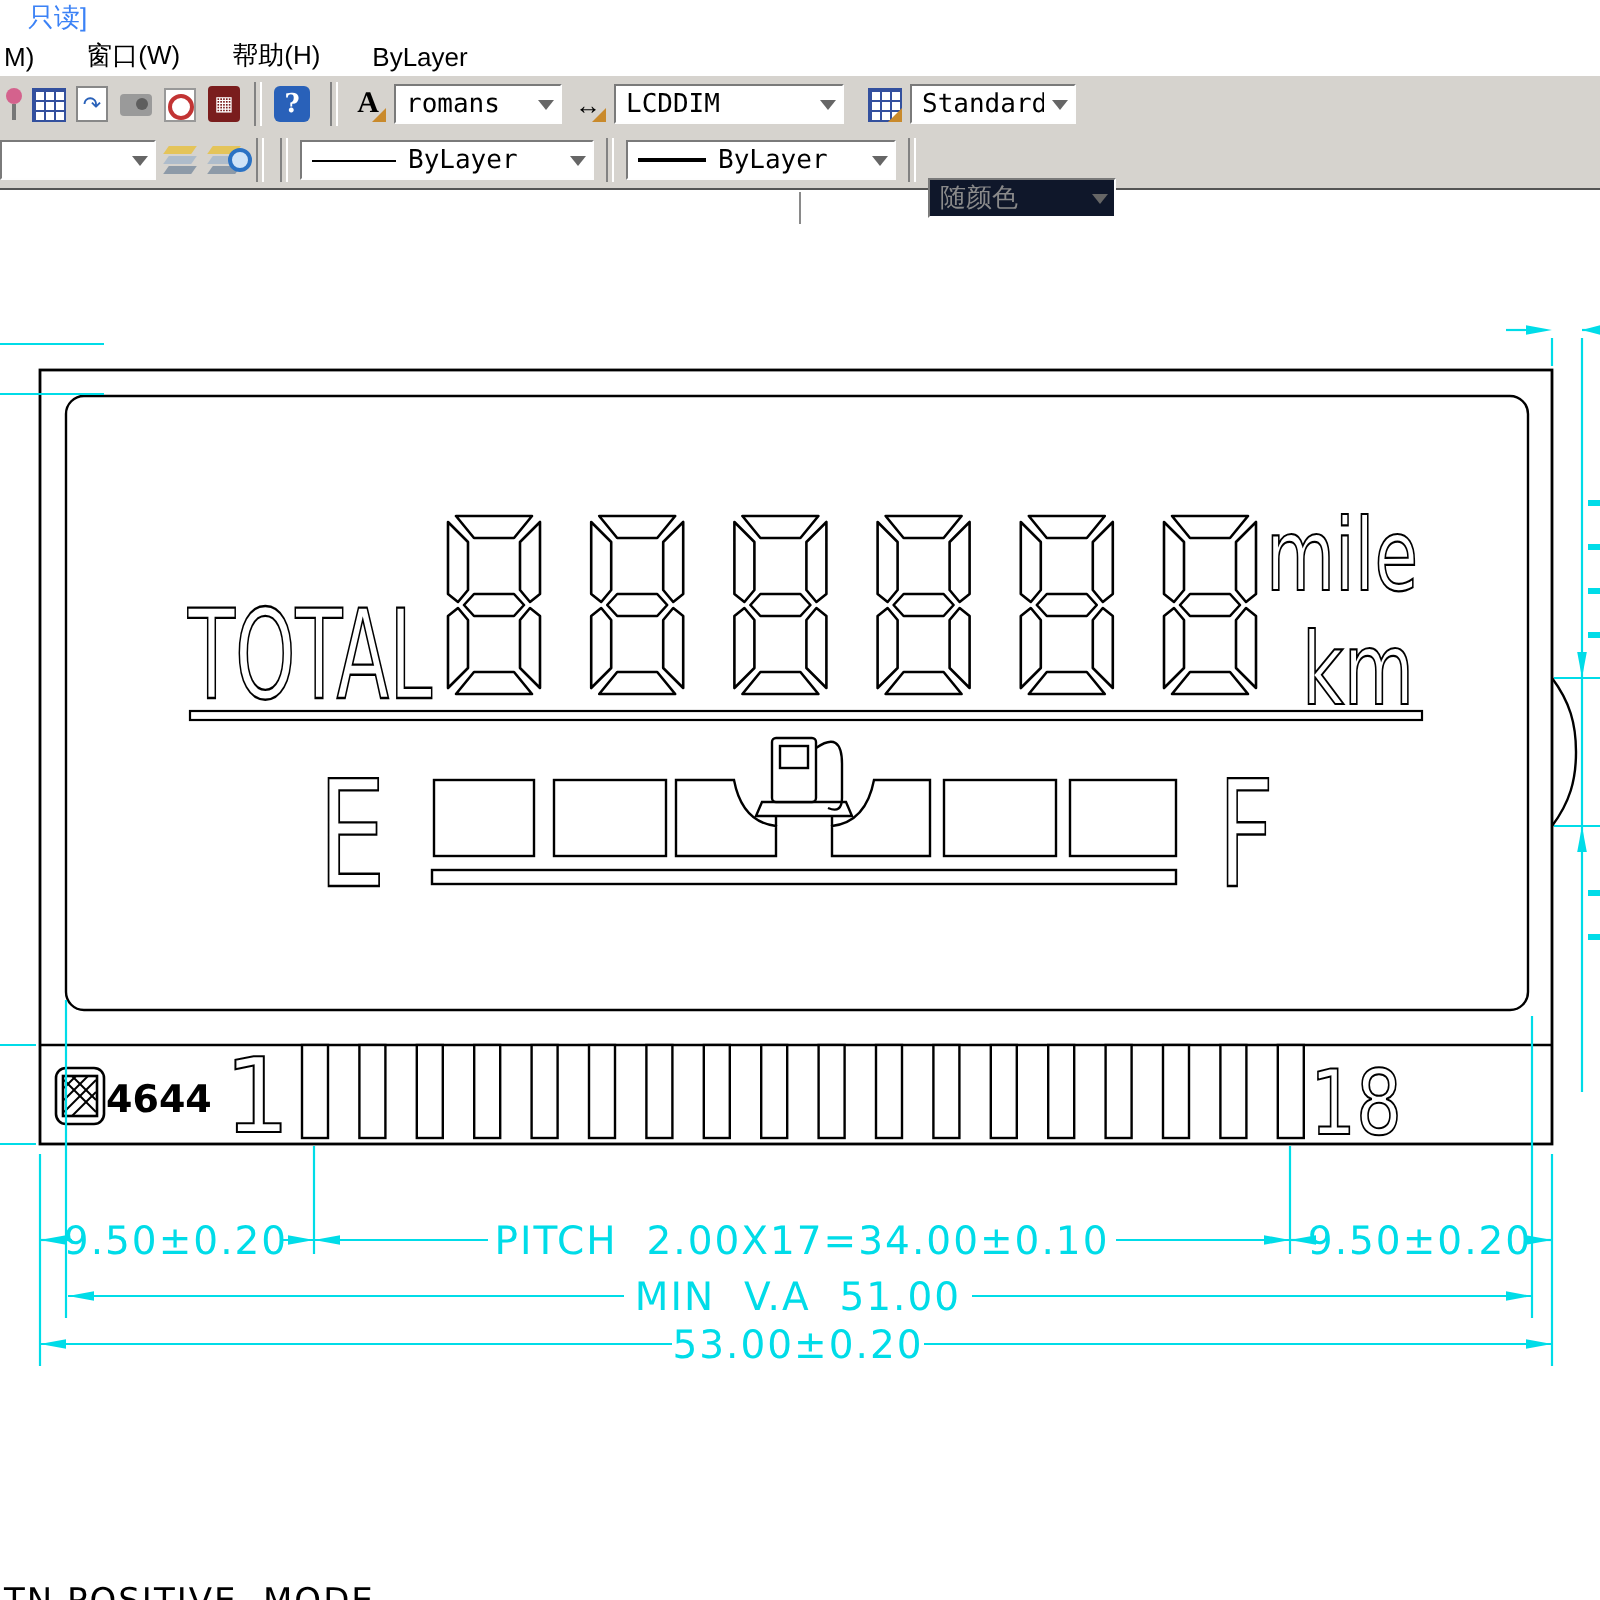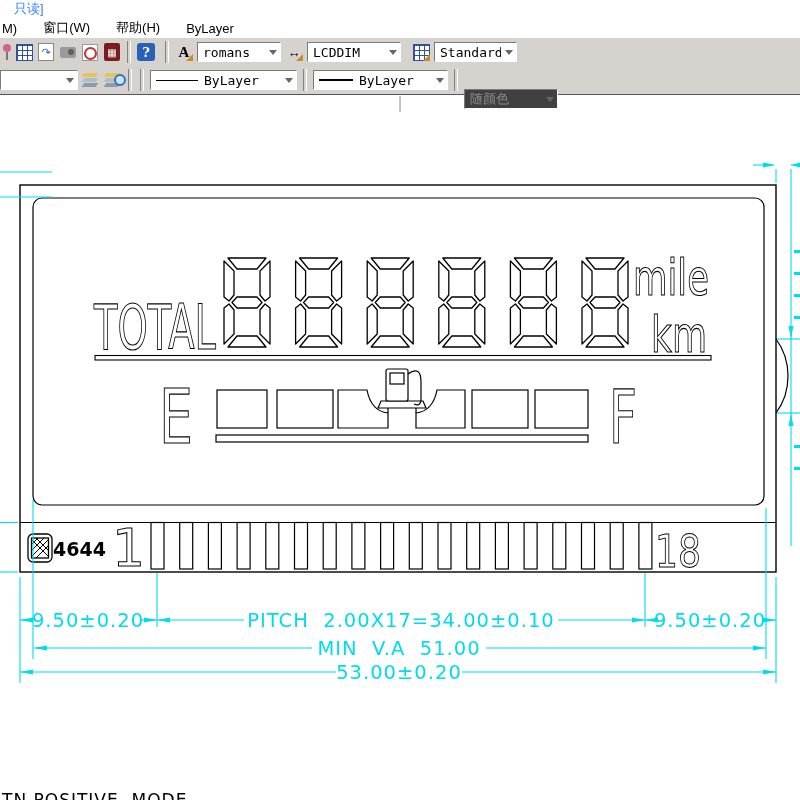--- a/index.html
+++ b/index.html
@@ -16,21 +16,21 @@
   .icon{width:20px;height:20px;margin:0 1px;display:flex;align-items:center;justify-content:center;
         position:relative;font-size:13px;}
   .vsep{width:2px;height:22px;border-left:1px solid #828282;border-right:1px solid #fff;margin:0 4px;}
   .dd{display:flex;align-items:center;height:20px;background:#fff;
       border:1px solid;border-color:#7a7a7a #fefefe #fefefe #7a7a7a;
       font:13px "DejaVu Sans Mono",monospace;padding-left:5px;box-sizing:border-box;margin:0 2px;}
   .dd .val{white-space:nowrap;overflow:hidden;}
   .dd .arr{margin-left:auto;width:15px;height:18px;display:flex;align-items:center;justify-content:center;}
   .dd .arr::after{content:"";width:0;height:0;border:4px solid transparent;border-top:5px solid #666;
       margin-top:5px;}
-  .dd.disabled{background:#404040;color:#8a8a8a;margin-top:37px;}
+  .dd.disabled{background:#0f172a;color:#8a8a8a;margin-top:37px;}
   .swatch{width:10px;height:10px;background:#ff00ff;border:1px solid #555;margin-right:4px;flex:none;}
   .ltline{width:42px;height:1px;background:#000;margin-right:6px;flex:none;}
   .ltline.heavy{height:2px;}
   
   .help-i{background:#2961b9;border-radius:3px;color:#fff;font-weight:bold;width:18px;height:18px;
           font-size:13px;display:flex;align-items:center;justify-content:center;font-family:"DejaVu Serif",serif;}
   .calc-i{background:#7a1d1d;border-radius:2px;width:16px;height:18px;color:#fff;font-size:10px;
           display:flex;align-items:center;justify-content:center;}
   .sheet-i{width:14px;height:16px;background:#fff;border:1px solid #888;color:#2961b9;font-size:11px;
            display:flex;align-items:center;justify-content:center;}
@@ -262,21 +262,21 @@
         </span>
       <span class="vsep" style="margin-left:8px;"></span>
       <span class="icon pencil-corner">
           <span class="bigA">A</span>
         </span>
       <div class="dd" style="width:84px">
         <span class="val">romans</span>
         <span class="arr"></span>
       </div>
       <span class="icon pencil-corner" style="font-weight:bold;">↔</span>
-      <div class="dd" style="width:94px">
+      <div class="dd" style="width:115px">
         <span class="val">LCDDIM</span>
         <span class="arr"></span>
       </div>
       <span class="icon pencil-corner" style="margin-left:8px;">
           <span class="grid-i"></span>
         </span>
       <div class="dd" style="width:83px">
         <span class="val">Standard</span>
         <span class="arr"></span>
       </div>

